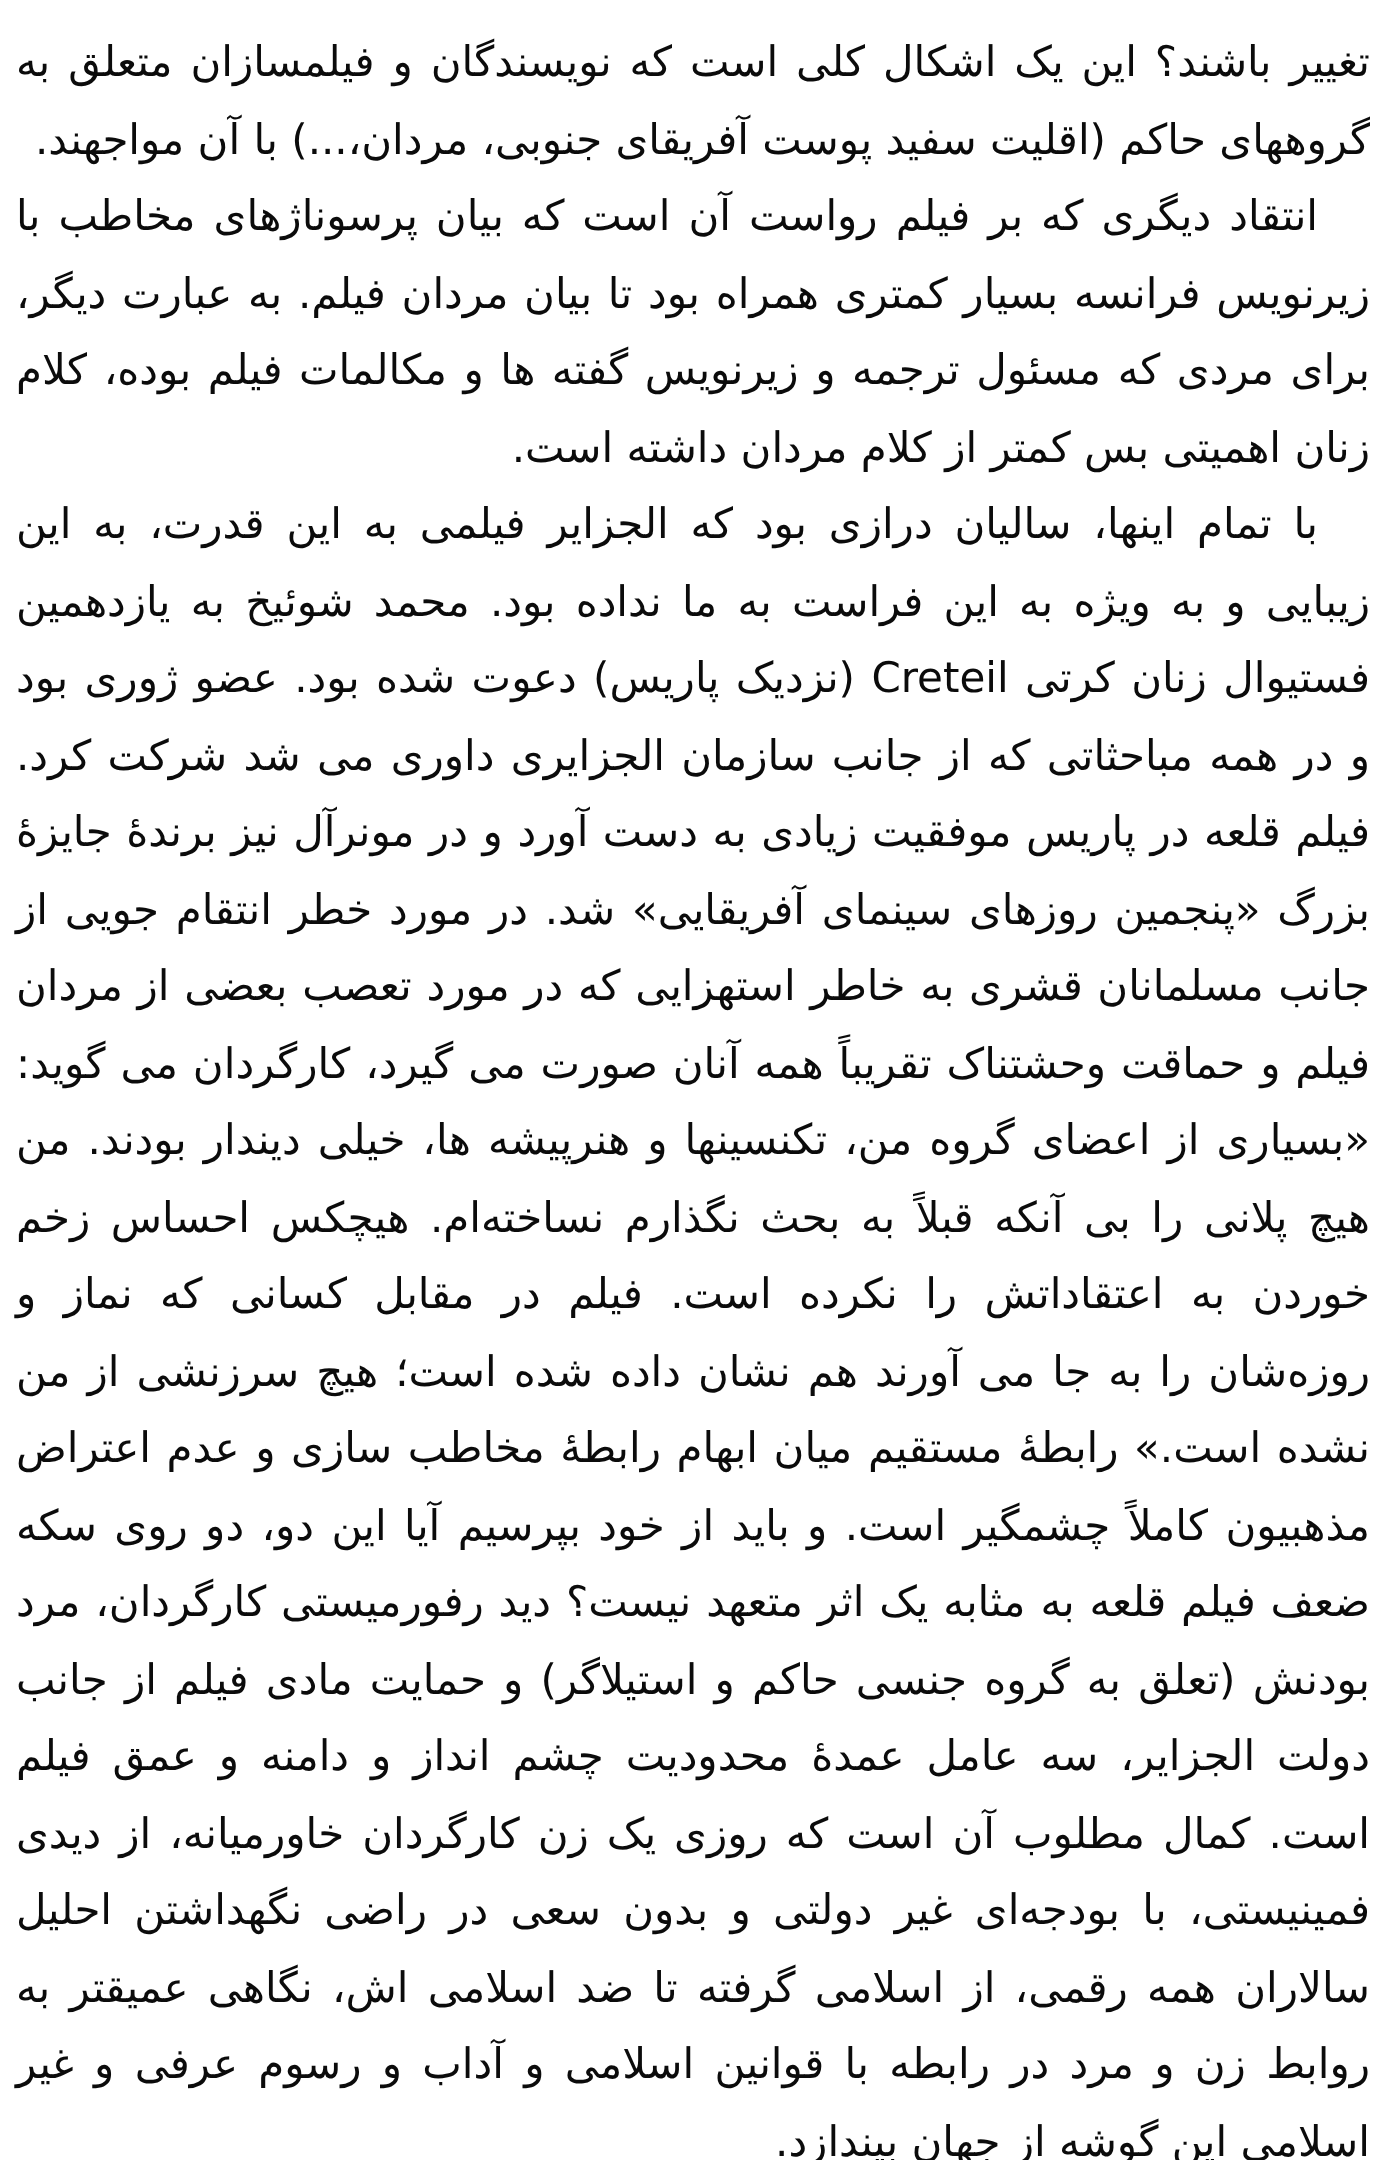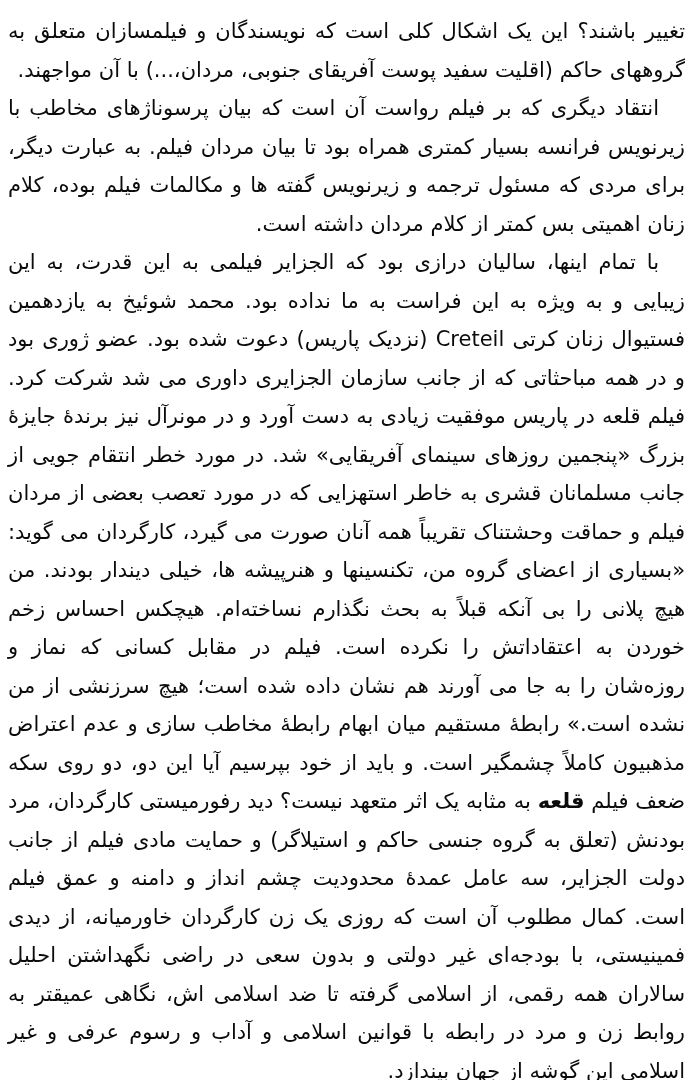--- a/index.html
+++ b/index.html
@@ -27,21 +27,21 @@
       text-justify: inter-word;
     }
     .page p {
       margin: 0;
       padding: 0;
     }
     .page p.para-indent {
       text-indent: 26px;
     }
     .film-title {
-      font-weight: bold;
+      font-weight: normal;
     }
   </style>
 </head>
 <body>
 
 <div class="page">
 
   <p>
     <span>تغییر باشند؟ این یک اشکال کلی است که نویسندگان و فیلمسازان متعلق به گروههای حاکم (اقلیت سفید پوست آفریقای جنوبی، مردان،...) با آن مواجهند.</span>
   </p>

